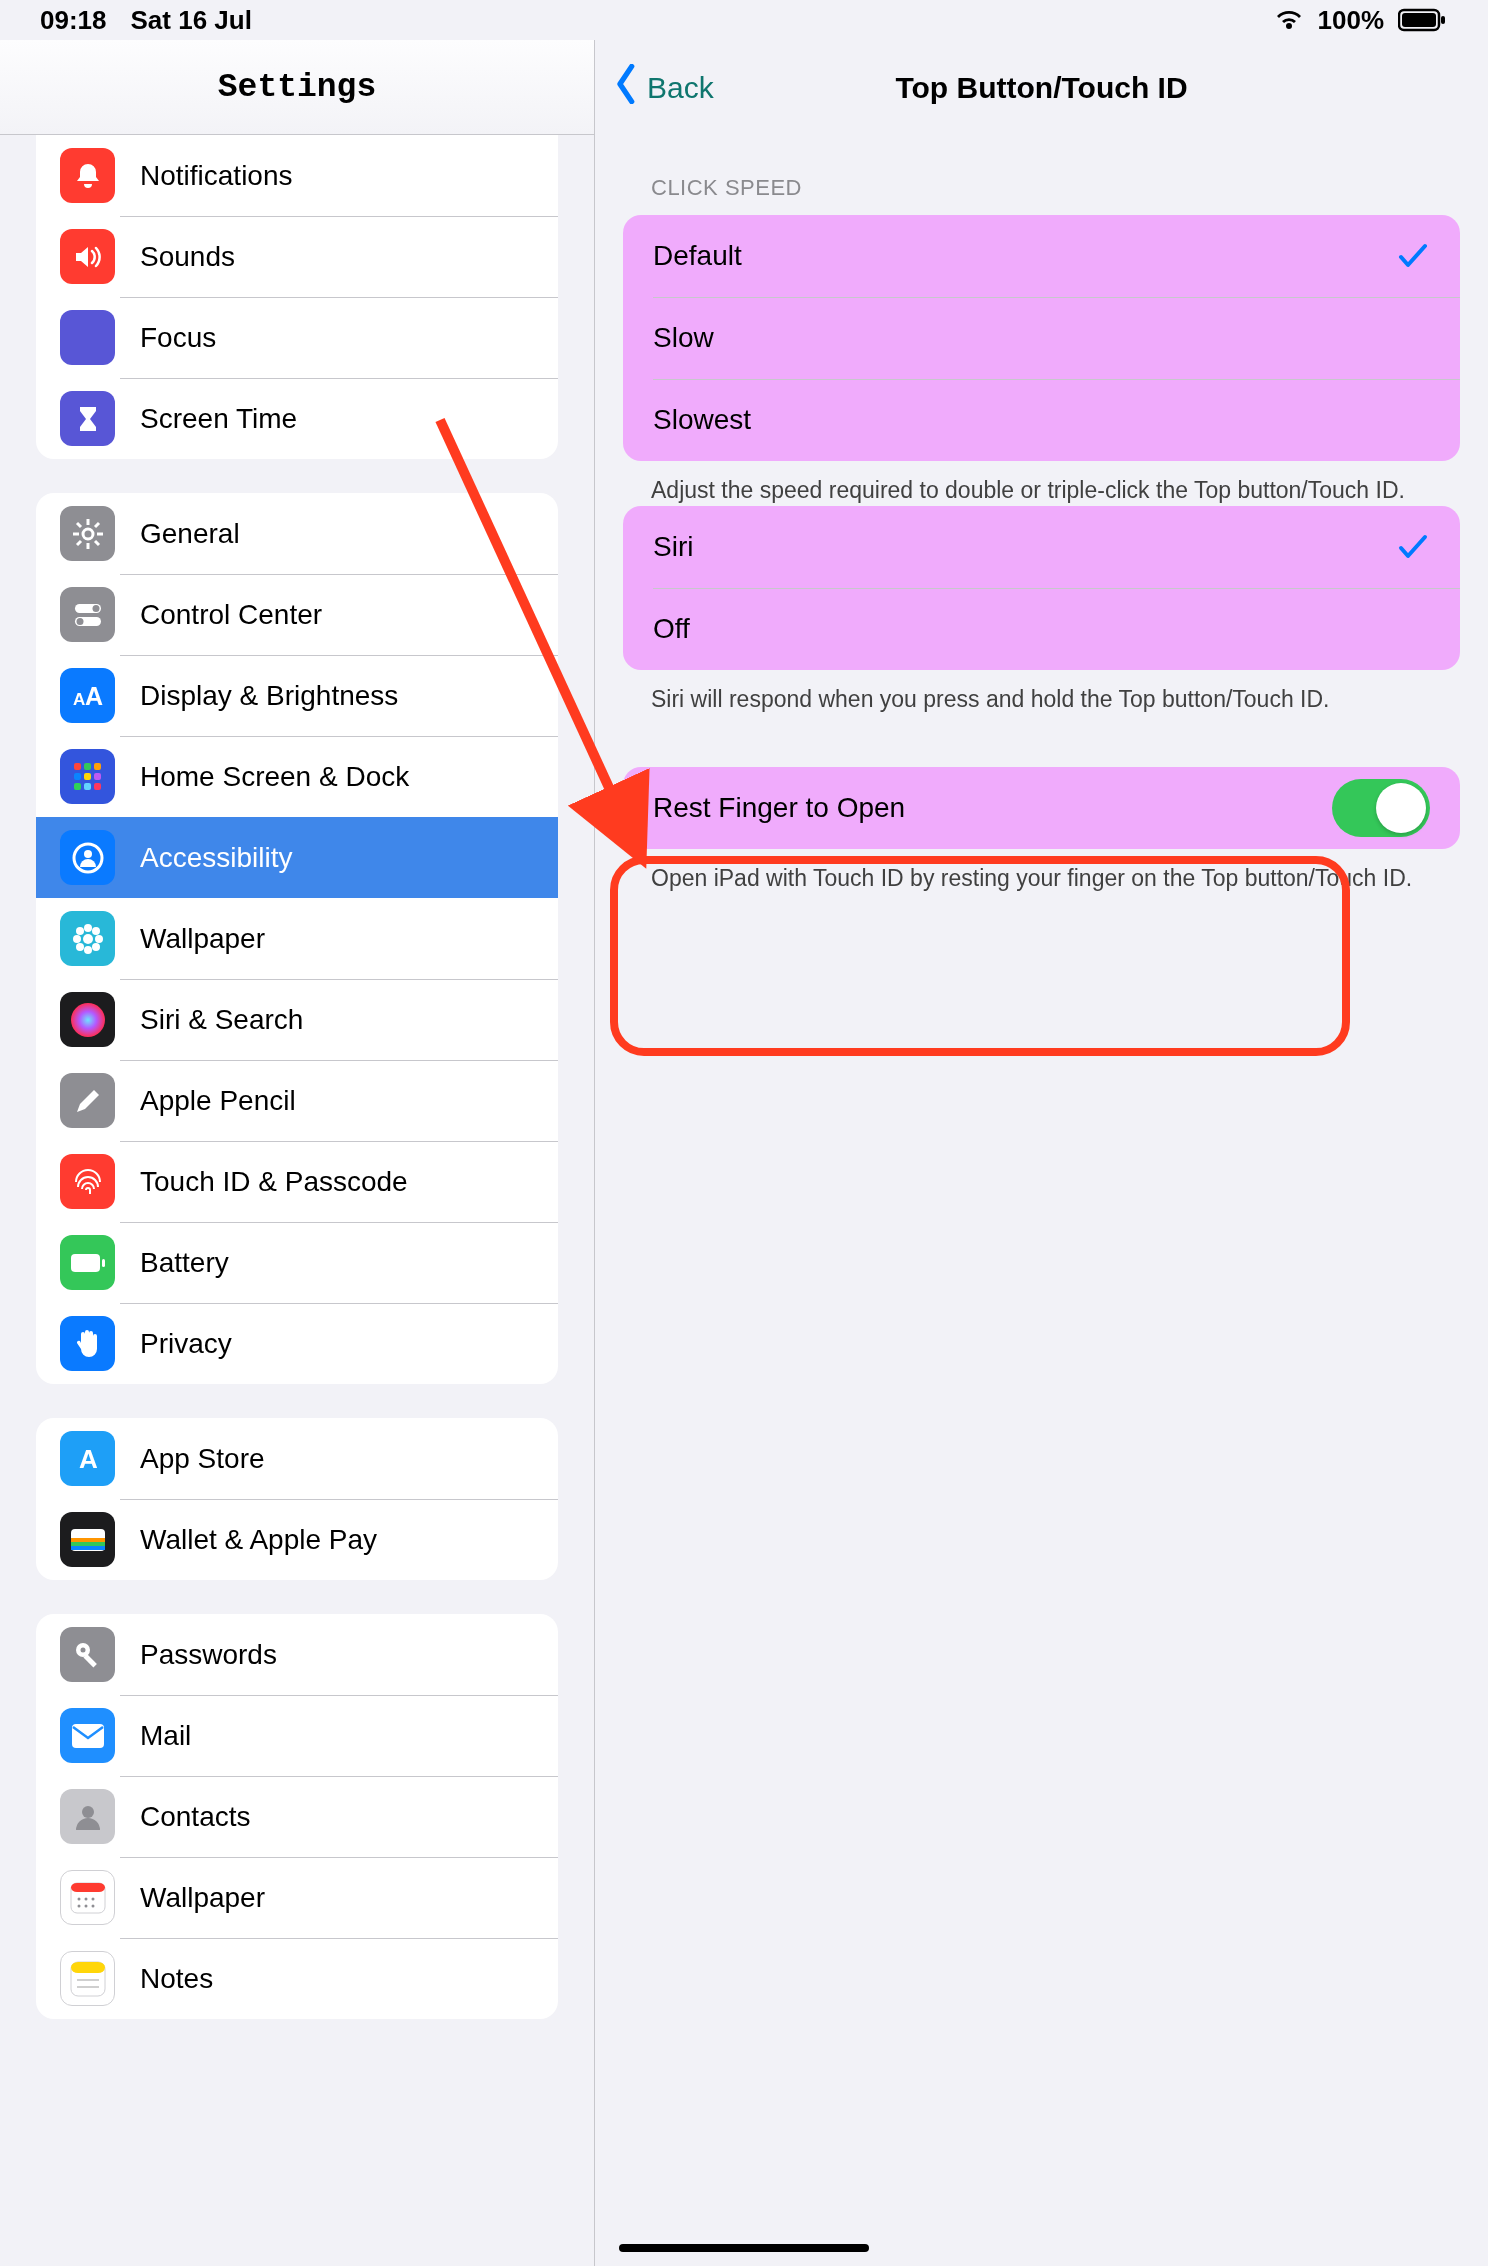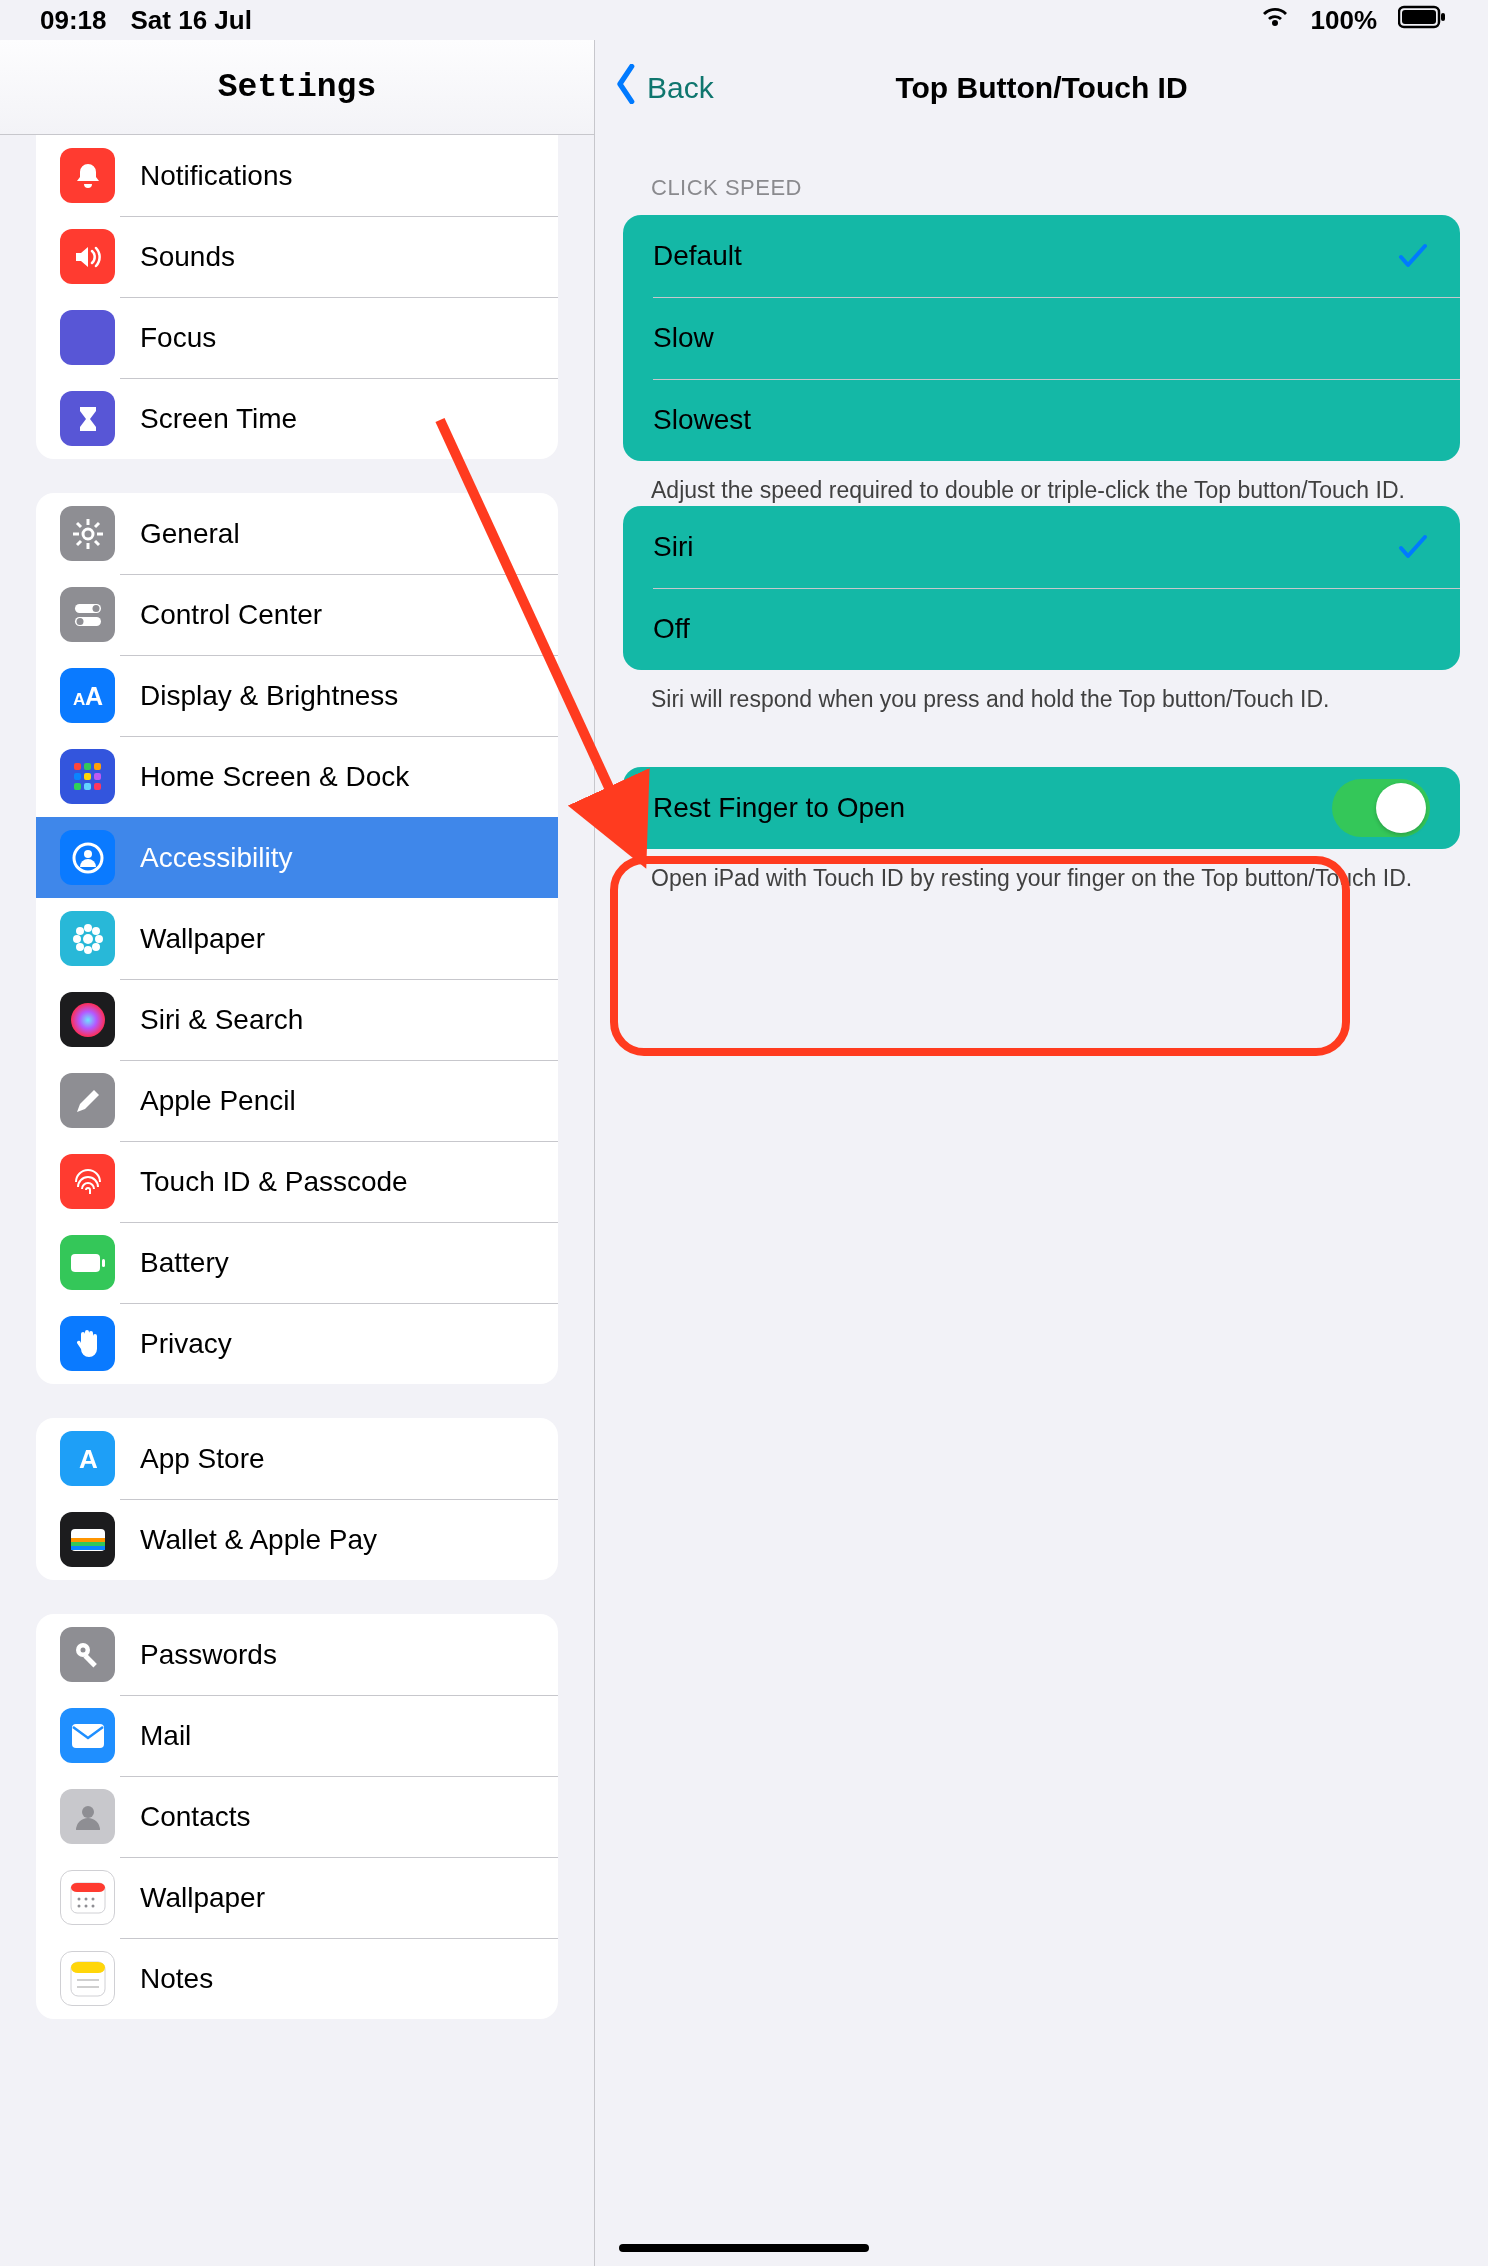--- a/index.html
+++ b/index.html
@@ -7,21 +7,21 @@
   body {
     width:1488px; height:2266px;
     font-family: -apple-system, "Helvetica Neue", Helvetica, Arial, sans-serif;
     background:#f2f2f7; color:#000; position:relative; overflow:hidden;
   }
 
   
   .status-bar { position:absolute; top:0; left:0; right:0; height:40px;
     display:flex; align-items:center; padding:0 40px; font-size:26px; font-weight:600;}
   .status-left { display:flex; gap:24px; align-items:center;}
-  .status-right { margin-left:auto; display:flex; gap:21px; align-items:flex-start;}
+  .status-right { margin-left:auto; display:flex; gap:14px; align-items:center;}
   .status-right svg { display:block; }
 
   .split { display:flex; width:100%; height:100%; padding-top:40px; }
 
   
   .left {
     width:595px; flex:0 0 595px;
     border-right:1px solid #c7c7cc;
     background:#f2f2f7;
     display:flex; flex-direction:column;
@@ -85,21 +85,21 @@
     font-size:22px; color:#8a8a8e; letter-spacing:0.5px;
     padding:0 56px 14px 56px; text-transform:uppercase;
   }
   .section-header.first { padding-top:40px; }
   .section-footer {
     font-size:23px; color:#404040; line-height:1.35;
     padding:14px 56px 0 56px;
   }
 
   .card {
-    margin:0 28px; background:#14b8a6; border-radius:18px; overflow:hidden;
+    margin:0 28px; background:#f0abfc; border-radius:18px; overflow:hidden;
   }
   .card-row {
     display:flex; align-items:center; height:82px;
     padding:0 30px; position:relative; font-size:28px;
   }
   .card-row + .card-row::before {
     content:""; position:absolute; left:30px; right:0; top:0;
     height:1px; background:#c7c7cc;
   }
   .check {

